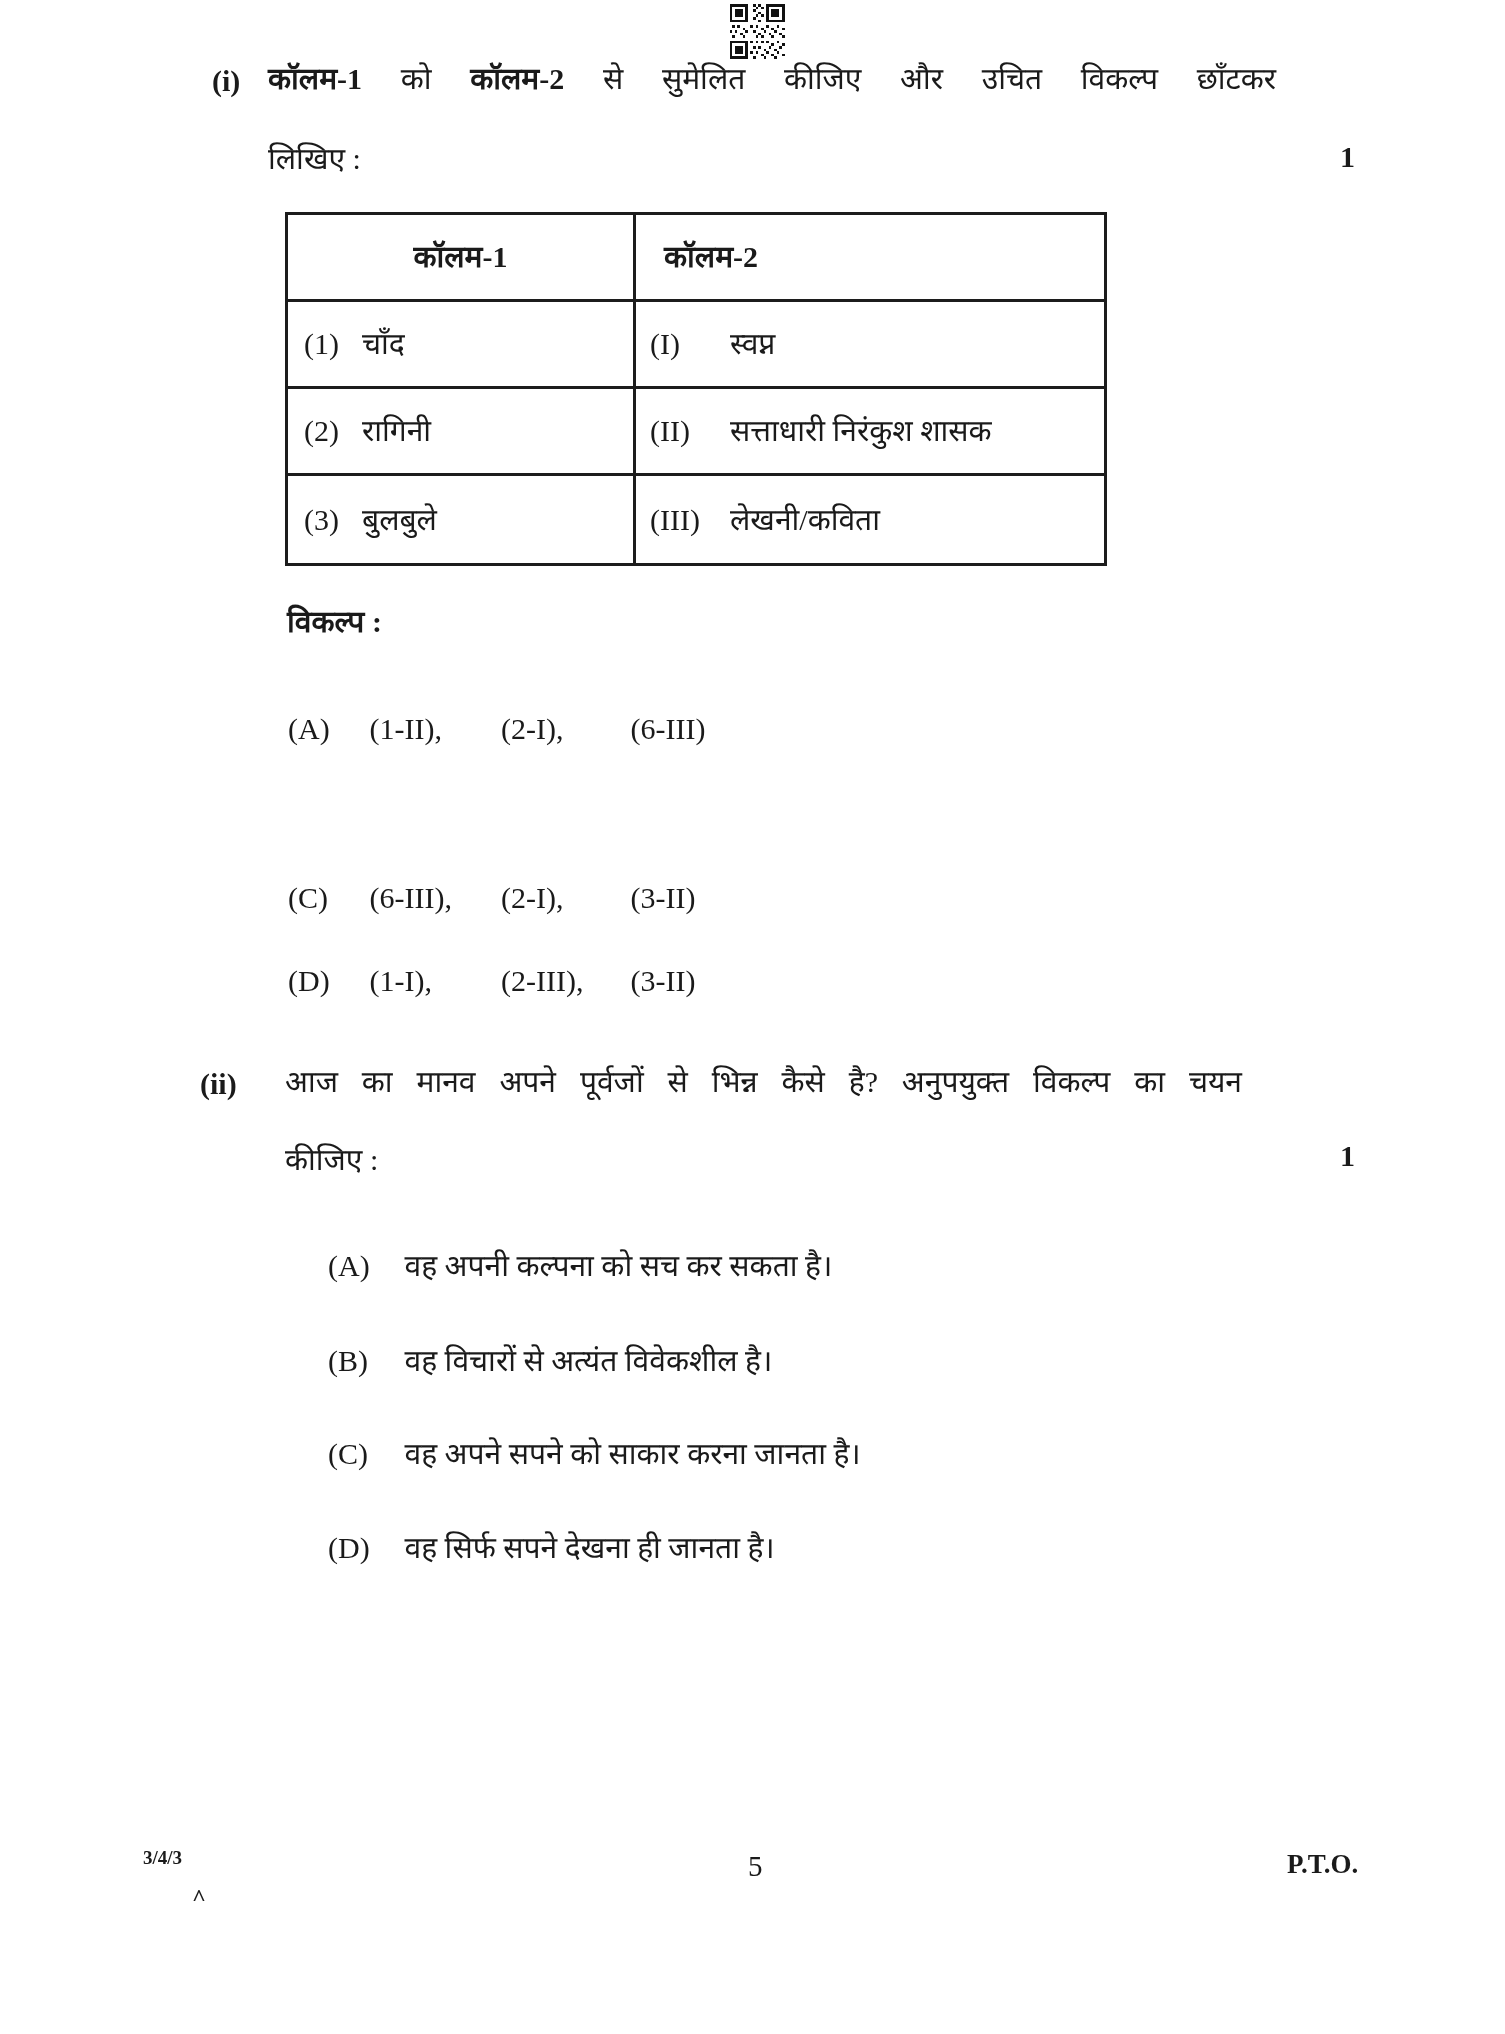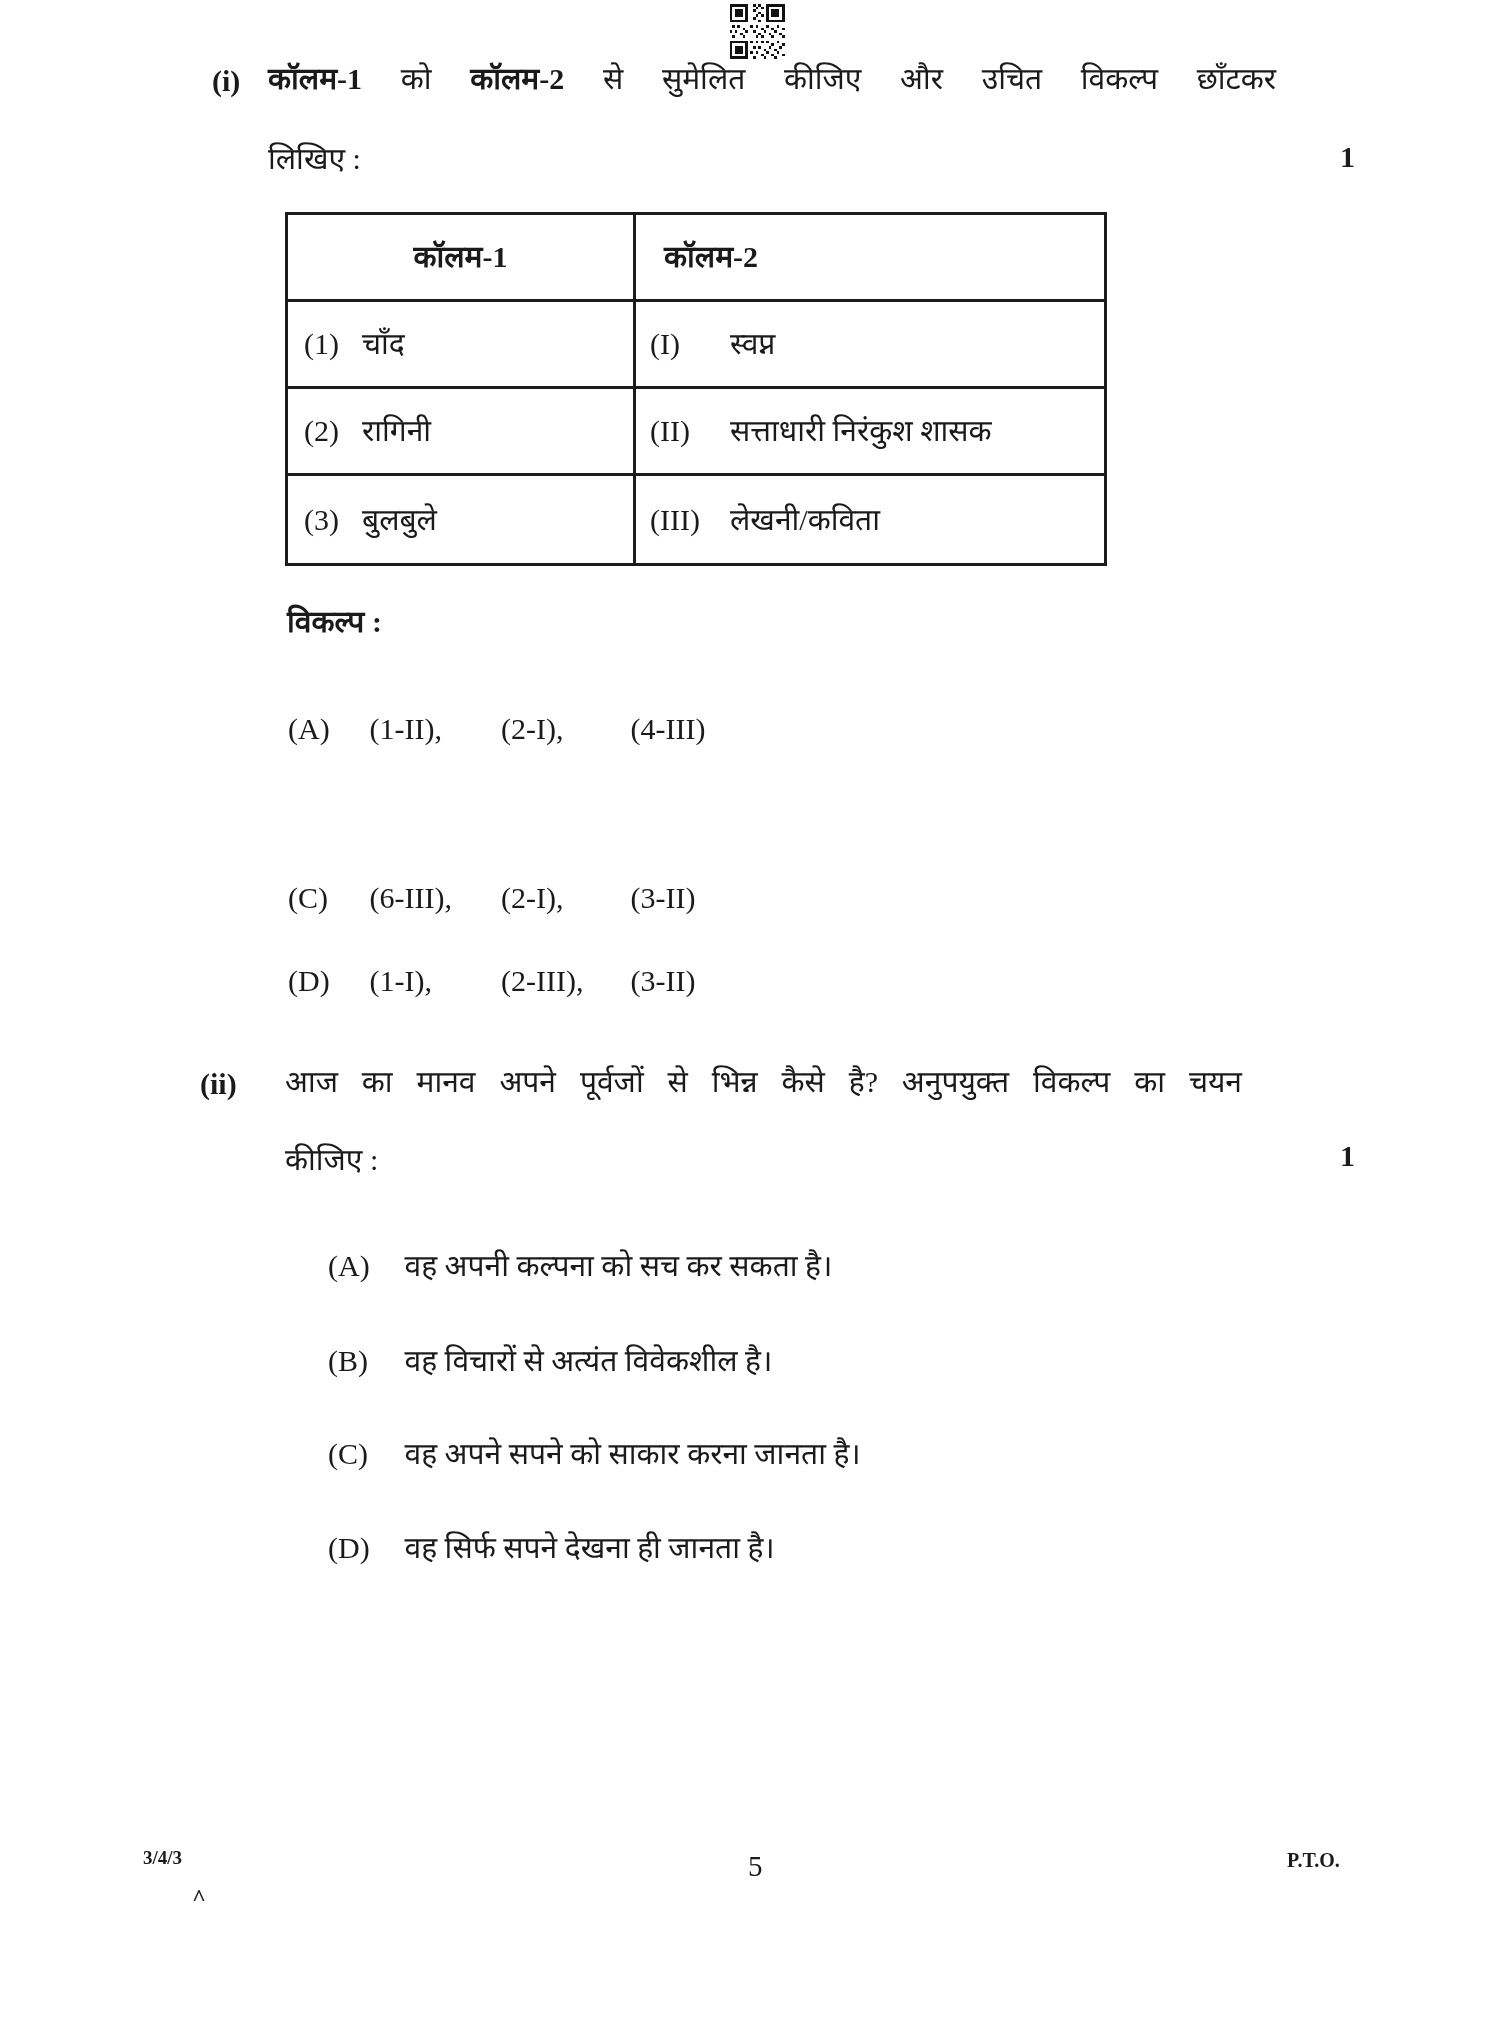--- a/index.html
+++ b/index.html
@@ -66,21 +66,21 @@
   .marks-2{left:1340px;top:1137px;font-weight:bold;}
 
   
   .opt2-row{position:absolute;left:288px;white-space:nowrap;margin-left:40px;}
   .opt2-label{display:inline-block;width:69px;}
 
   
   .footer-code{left:143px;top:1846px;font-weight:bold;font-size:19px;}
   .footer-caret{left:192px;top:1882px;font-weight:bold;font-size:24px;}
   .footer-page{left:748px;top:1848px;font-size:29px;}
-  .footer-pto{left:1287px;top:1848px;font-weight:bold;font-size:20px;}
+  .footer-pto{left:1287px;top:1848px;font-weight:bold;font-size:27px;}
 </style>
 </head>
 <body>
 
 <div class="page">
 
   <svg class="qr" width="58" height="55" viewBox="0 0 21 21" shape-rendering="crispEdges">
     <rect x="0" y="0" width="21" height="21" fill="#ffffff"></rect>
     <rect x="0" y="0" width="7" height="7" fill="#111"></rect>
     <rect x="1" y="1" width="5" height="5" fill="#fff"></rect>
@@ -132,21 +132,21 @@
       <span>लेखनी/कविता</span>
     </div>
   </div>
 
   <div class="abs options-heading">विकल्प :</div>
 
   <div class="opt-row" style="top:710px">
     <span class="opt-label">(A)</span>
     <span class="opt-p1">(1-II),</span>
     <span class="opt-p2">(2-I),</span>
-    <span class="opt-p3">(4-III)</span>
+    <span class="opt-p3">(6-III)</span>
   </div>
   <div class="opt-row" style="top:879px">
     <span class="opt-label">(C)</span>
     <span class="opt-p1">(6-III),</span>
     <span class="opt-p2">(2-I),</span>
     <span class="opt-p3">(3-II)</span>
   </div>
   <div class="opt-row" style="top:962px">
     <span class="opt-label">(D)</span>
     <span class="opt-p1">(1-I),</span>

